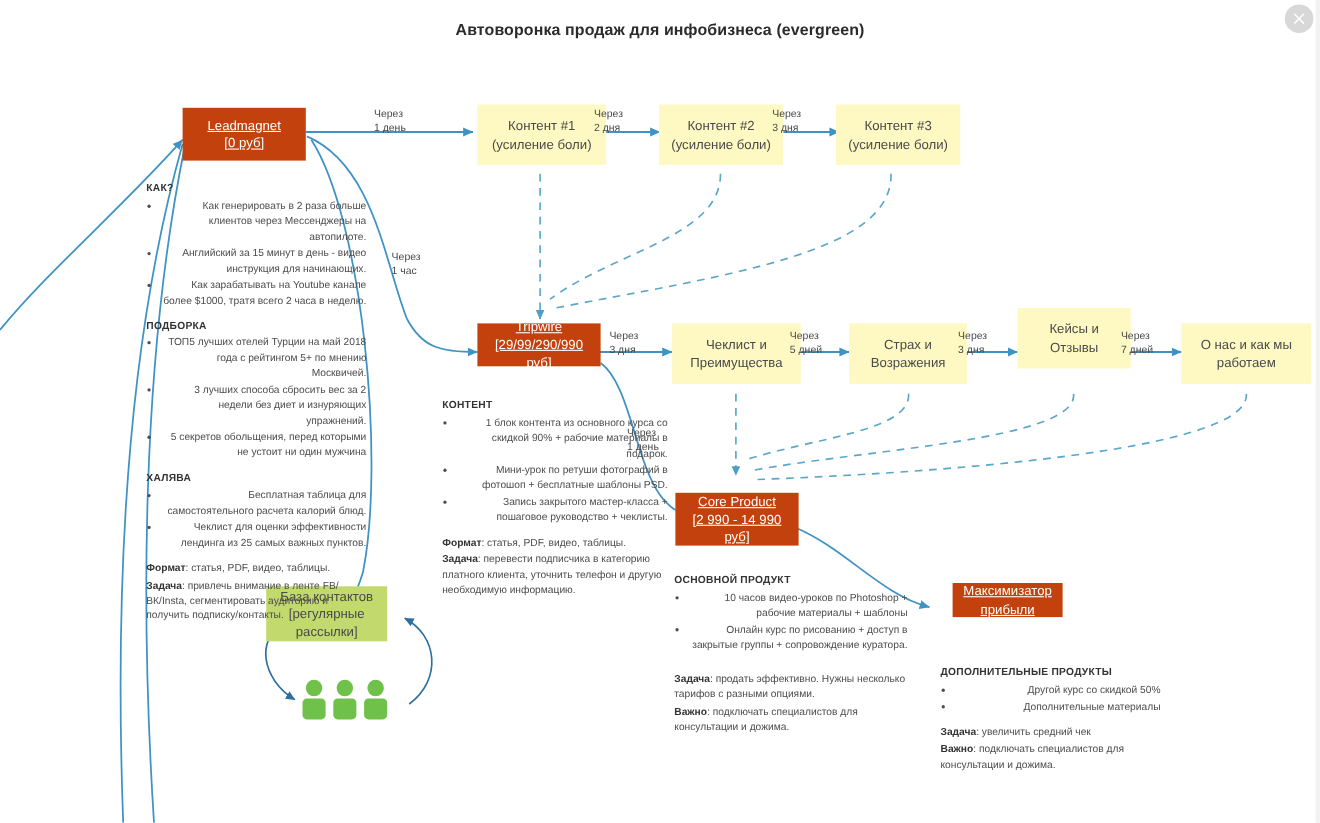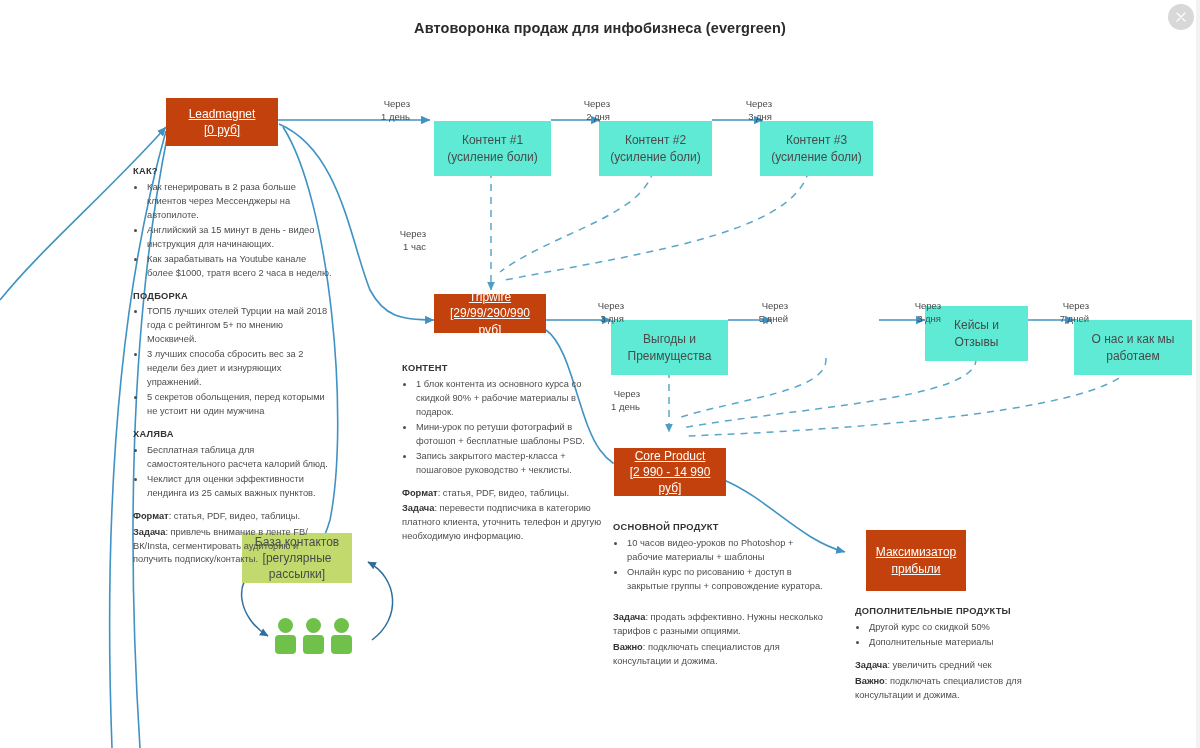--- a/index.html
+++ b/index.html
@@ -10,37 +10,37 @@
   }
   #stage{position:absolute;left:0;top:0;width:1200px;height:748px;}
   svg#wires{position:absolute;left:0;top:0;width:1200px;height:748px;pointer-events:none;}
 
   .node{
     position:absolute;display:flex;align-items:center;justify-content:center;
     text-align:center;line-height:1.35;box-sizing:border-box;padding:4px 6px;
   }
   .node span{display:block;width:100%;}
   .n-orange{background:#c2410c;color:#ffffff;font-size:12px;text-decoration:underline;}
-  .n-yellow{background:#5eead4;color:#4a4a4a;font-size:12px;margin-top:26px;}
+  .n-yellow{background:#fef9c3;color:#4a4a4a;font-size:12px;}
   .n-green{background:#c2d96d;color:#4a4a4a;font-size:12px;}
 
   .edge-label{
-    position:absolute;font-size:9.5px;color:#4a4a4a;text-align:right;
+    position:absolute;font-size:9.5px;color:#4a4a4a;text-align:left;
     line-height:1.35;width:70px;
   }
 
   .title{
     position:absolute;left:0;top:20px;width:1200px;text-align:center;
     font-size:14.5px;font-weight:bold;color:#2b2b2b;letter-spacing:.1px;
   }
 
   .txtblock{position:absolute;font-size:9.3px;line-height:1.5;color:#4d4d4d;}
   .txtblock .hd{font-weight:bold;color:#333;font-size:9.3px;letter-spacing:.25px;margin-bottom:2px;}
   .txtblock ul{margin:0 0 9px 0;padding-left:13px;list-style:disc;}
-  .txtblock ul li{margin:0 0 1px 0;padding-left:1px;}
+  .txtblock ul li{margin:0 0 1px 0;padding-left:1px;text-align:right;}
   .txtblock .para{margin-bottom:2px;}
   .txtblock b{font-weight:bold;color:#333;}
   .gap{height:8px;}
 
   .people{position:absolute;display:flex;gap:7px;}
   .person{width:21px;}
   .person .head{width:15px;height:15px;border-radius:50%;background:#6fc14a;margin:0 auto 2px auto;}
   .person .body{width:21px;height:19px;border-radius:4px;background:#6fc14a;}
 
   .closebtn{
@@ -148,25 +148,31 @@
 
   <div class="node n-orange" style="left:434px;top:294px;width:112px;height:39px;">
     <span>
       <span>Tripwire</span>
       <span>[29/99/290/990 руб]</span>
     </span>
   </div>
 
   <div class="node n-yellow" style="left:611px;top:294px;width:117px;height:55px;">
     <span>
-      <span>Выгоды и</span>
+      <span>Чеклист и</span>
       <span>Преимущества</span>
     </span>
   </div>
 
+  <div class="node n-yellow" style="left:772px;top:294px;width:107px;height:55px;">
+    <span>
+      <span>Страх и</span>
+      <span>Возражения</span>
+    </span>
+  </div>
 
   <div class="node n-yellow" style="left:925px;top:280px;width:103px;height:55px;">
     <span>
       <span>Кейсы и Отзывы</span>
     </span>
   </div>
 
   <div class="node n-yellow" style="left:1074px;top:294px;width:118px;height:55px;text-align:center;">
     <span>
       <span>О нас и как мы</span>
@@ -174,21 +180,21 @@
     </span>
   </div>
 
   <div class="node n-orange" style="left:614px;top:448px;width:112px;height:48px;">
     <span>
       <span>Core Product</span>
       <span>[2 990 - 14 990 руб]</span>
     </span>
   </div>
 
-  <div class="node n-orange" style="left:866px;top:530px;width:100px;height:61px;">
+  <div class="node n-orange" style="left:866px;top:530px;width:100px;height:31px;">
     <span>
       <span>Максимизатор</span>
       <span>прибыли</span>
     </span>
   </div>
 
   <div class="node n-green" style="left:242px;top:533px;width:110px;height:50px;justify-content:flex-end;">
     <span>
       <span>База контактов</span>
       <span>[регулярные</span>

